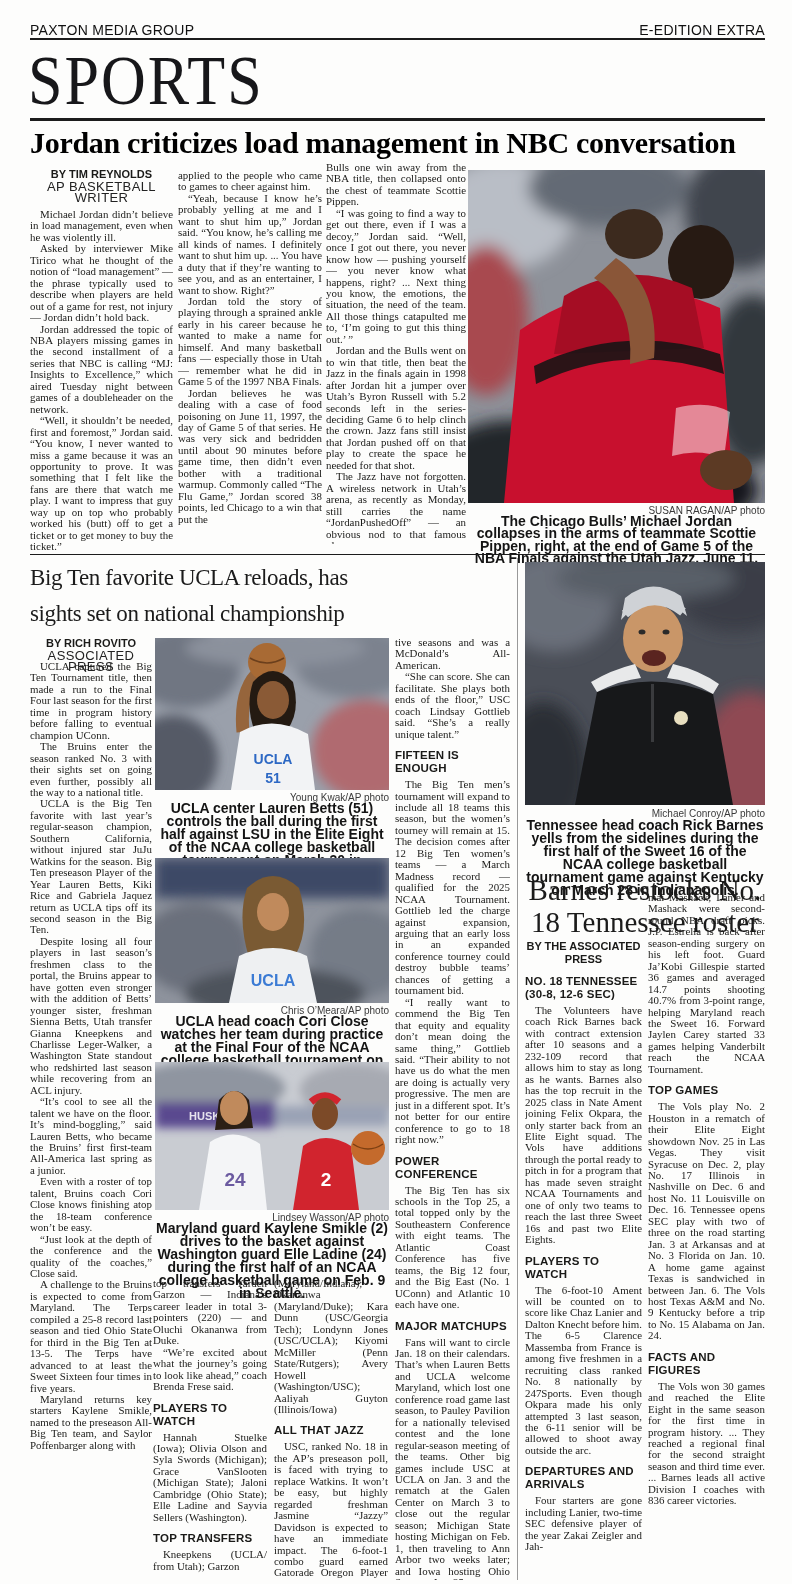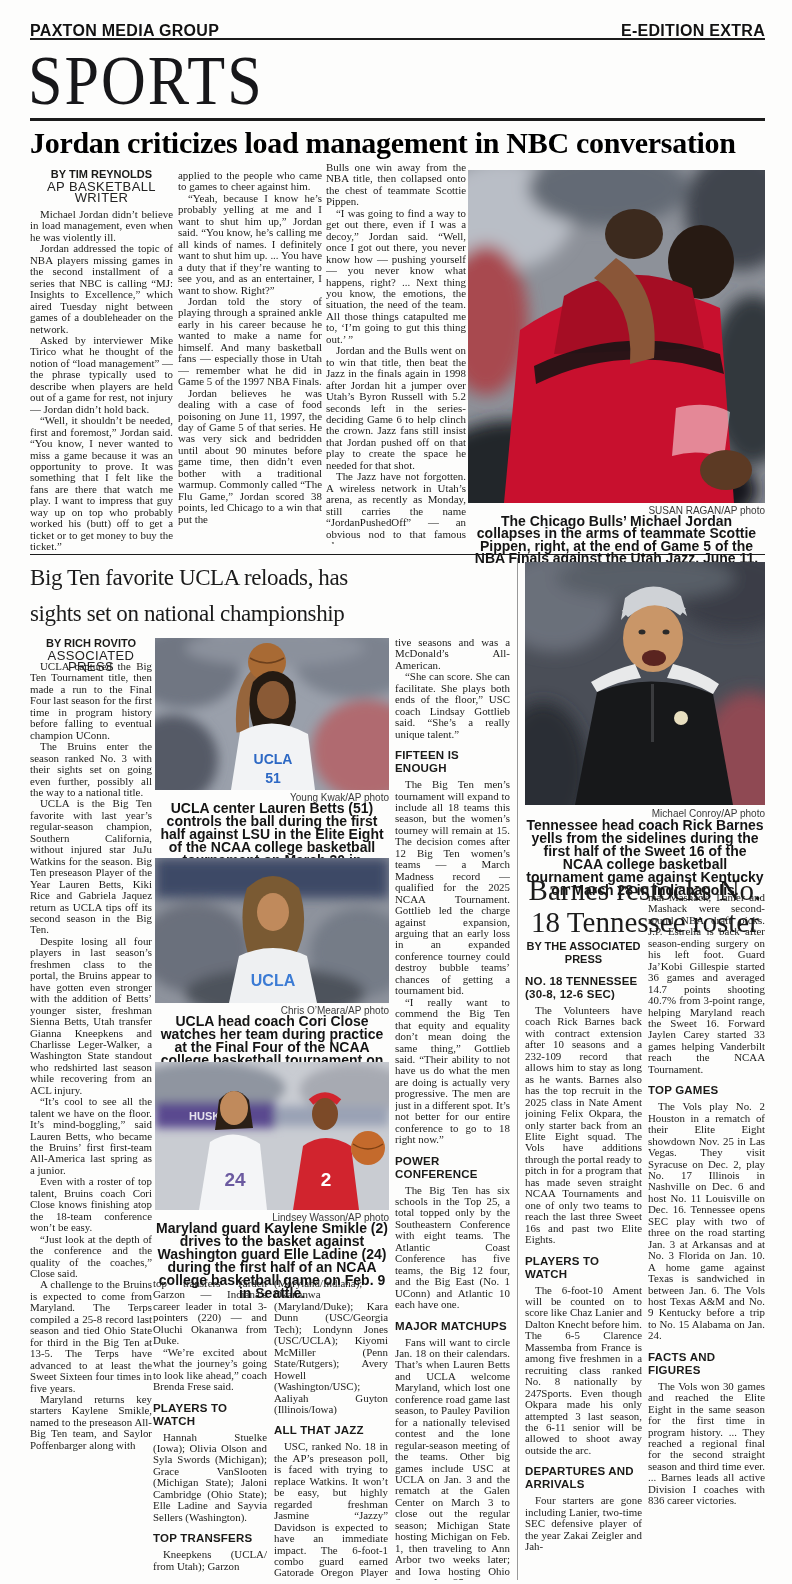--- a/index.html
+++ b/index.html
@@ -1,20 +1,20 @@
 <!DOCTYPE html>
 <html><head>
 <meta charset="utf-8">
 <style>
   *{margin:0;padding:0;box-sizing:border-box}
   html,body{width:792px;height:1584px}
   body{position:relative;background:#fdfdfc;color:#1a1a18;font-family:"Liberation Serif",serif;overflow:hidden}
   .abs{position:absolute}
   .rule{position:absolute;background:#1c1c1c}
-  .kicker{font-family:"Liberation Sans",sans-serif;font-weight:bold;font-size:16px;letter-spacing:.3px;color:#111}
+  .kicker{font-family:"Liberation Sans",sans-serif;font-weight:normal;font-size:14px;letter-spacing:.3px;color:#111}
   .masthead{font-family:"Liberation Serif",serif;font-size:62px;line-height:1;letter-spacing:2px;transform:scaleY(1.12);transform-origin:top left;color:#17171a}
   .h1{font-family:"Liberation Serif",serif;font-weight:bold;font-size:30px;letter-spacing:-.3px;white-space:nowrap;color:#000000}
   .h2{font-family:"Liberation Serif",serif;font-weight:400;font-size:23px;line-height:36px;letter-spacing:-.4px;color:#1b1b1b}
   .h3{font-family:"Liberation Serif",serif;font-weight:400;font-size:29px;line-height:32px;text-align:center;color:#1b1b1b}
   .col{position:absolute;overflow:hidden;font-size:10.9px;line-height:11.45px;text-align:justify}
   .blk{margin:0}
   .blk.p{text-indent:10px}
   .blk.c{text-indent:0}
   .blk.h{font-family:"Liberation Sans",sans-serif;font-weight:bold;font-size:11.5px;line-height:13px;text-align:left;text-indent:0;margin:9px 0 4px;letter-spacing:.2px}
   .byline{font-family:"Liberation Sans",sans-serif;font-weight:bold;font-size:11px;line-height:13px;text-align:center}
@@ -33,22 +33,22 @@
 
 <div class="abs masthead" style="left:28px;top:46px">SPORTS</div>
 <div class="rule" style="left:30px;top:118px;width:735px;height:3px"></div>
 
 <div class="abs h1" style="left:30px;top:126px;width:735px">Jordan criticizes load management in NBC conversation</div>
 
 <div class="col" style="left:30px;top:168px;width:143px;height:384px">
   <div class="byline">BY TIM REYNOLDS</div>
   <div class="byline-sub" style="margin-bottom:6px">AP BASKETBALL WRITER</div>
 <div class="blk p">Michael Jordan didn’t believe in load management, even when he was violently ill.</div>
+    <div class="blk p">Asked by interviewer Mike Tirico what he thought of the notion of “load management” — the phrase typically used to describe when players are held out of a game for rest, not injury — Jordan didn’t hold back.</div>
     <div class="blk p">Jordan addressed the topic of NBA players missing games in the second installment of a series that NBC is calling “MJ: Insights to Excellence,” which aired Tuesday night between games of a doubleheader on the network.</div>
-    <div class="blk p">Asked by interviewer Mike Tirico what he thought of the notion of “load management” — the phrase typically used to describe when players are held out of a game for rest, not injury — Jordan didn’t hold back.</div>
     <div class="blk p">“Well, it shouldn’t be needed, first and foremost,” Jordan said. “You know, I never wanted to miss a game because it was an opportunity to prove. It was something that I felt like the fans are there that watch me play. I want to impress that guy way up on top who probably worked his (butt) off to get a ticket or to get money to buy the ticket.”</div>
     <div class="blk p">Jordan even said that rule</div>
   </div>
 <div class="col" style="left:178px;top:170px;width:144px;height:382px">
     <div class="blk c">applied to the people who came to games to cheer against him.</div>
     <div class="blk p">“Yeah, because I know he’s probably yelling at me and I want to shut him up,” Jordan said. “You know, he’s calling me all kinds of names. I definitely want to shut him up. ... You have a duty that if they’re wanting to see you, and as an entertainer, I want to show. Right?”</div>
     <div class="blk p">Jordan told the story of playing through a sprained ankle early in his career because he wanted to make a name for himself. And many basketball fans — especially those in Utah — remember what he did in Game 5 of the 1997 NBA Finals.</div>
     <div class="blk p">Jordan believes he was dealing with a case of food poisoning on June 11, 1997, the day of Game 5 of that series. He was very sick and bedridden until about 90 minutes before game time, then didn’t even bother with a traditional warmup. Commonly called “The Flu Game,” Jordan scored 38 points, led Chicago to a win that put the</div>
   </div>
 <div class="col" style="left:326px;top:162px;width:140px;height:382px">

